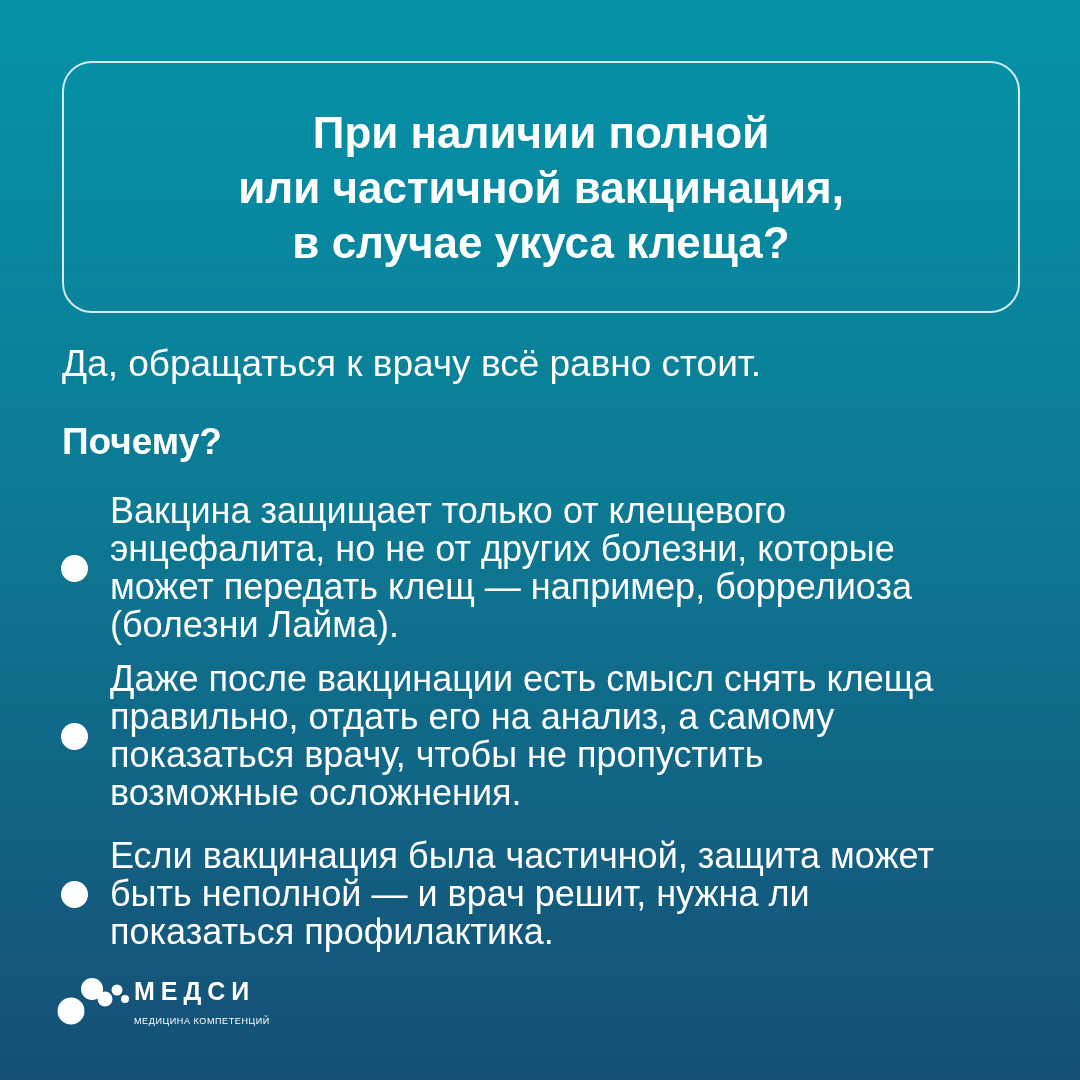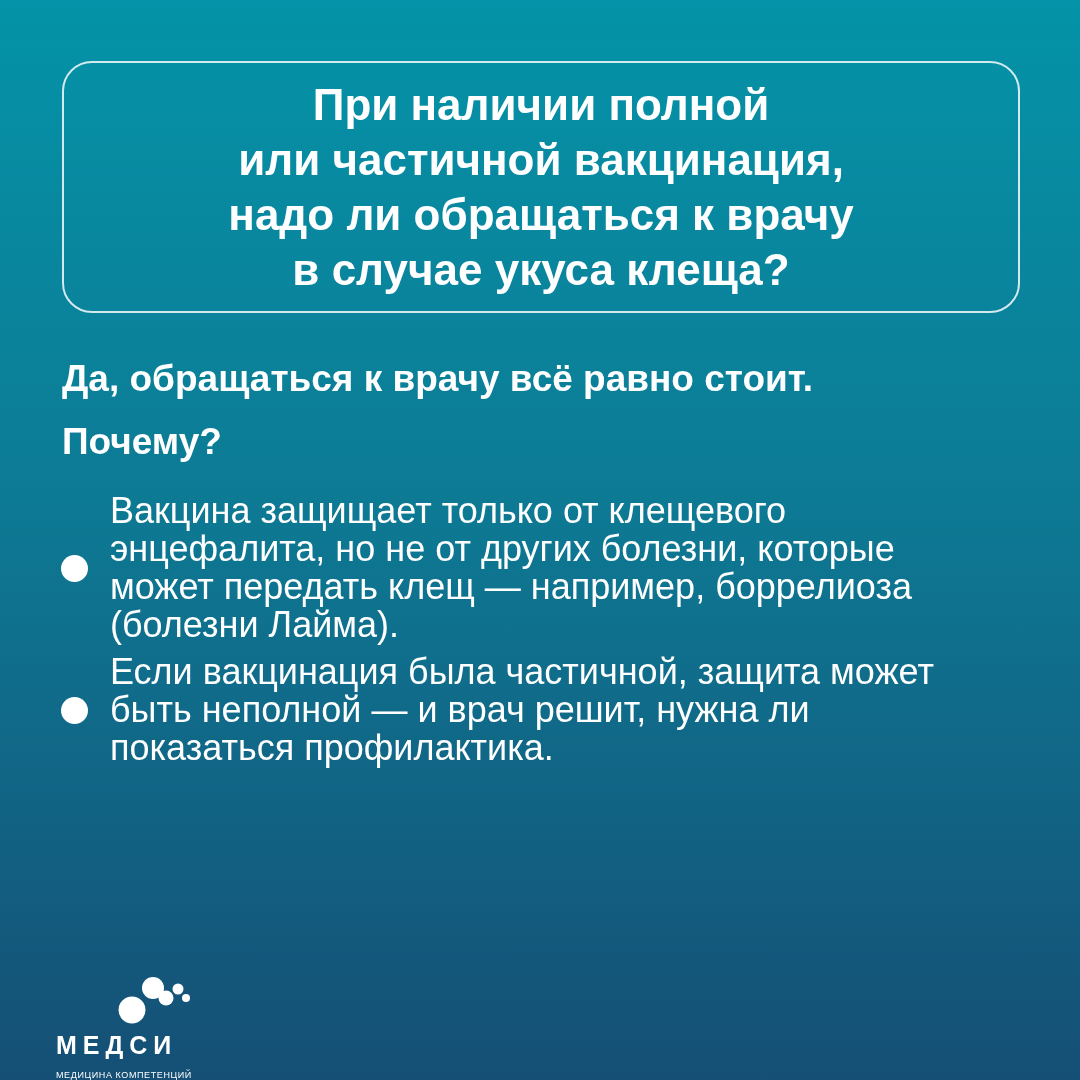--- a/index.html
+++ b/index.html
@@ -38,24 +38,24 @@
     line-height: 55px;
     font-weight: 700;
     text-align: center;
     white-space: nowrap;
   }
 
   
   .lead {
     position: absolute;
     left: 62px;
-    top: 356px;
+    top: 341px;
     font-size: 37px;
     line-height: 46px;
-    font-weight: 700;
+    font-weight: 400;
     white-space: nowrap;
   }
   .why {
     position: absolute;
     left: 62px;
     top: 419px;
     font-size: 37px;
     line-height: 46px;
     font-weight: 700;
     white-space: nowrap;
@@ -69,21 +69,21 @@
     width: 960px;
     display: flex;
     flex-direction: column;
   }
   .bullet-item {
     display: flex;
     flex-direction: row;
     align-items: flex-start;
   }
   .bullet-item + .bullet-item { margin-top: 16px; }
-  .bullet-item.third { margin-top: 9px; }
+  .bullet-item.third { margin-top: 25px; }
   .bullet-dot {
     flex: 0 0 auto;
     width: 27px;
     height: 27px;
     margin-right: 22px;
     border-radius: 50%;
     background: #ffffff;
     align-self: center;
   }
   .bullet-text {
@@ -94,22 +94,22 @@
     line-height: 38px;
     white-space: nowrap;
   }
 
   
   .logo {
     position: absolute;
     left: 53px;
     top: 971px;
     display: flex;
-    flex-direction: column;
-    align-items: flex-end;
+    flex-direction: row;
+    align-items: center;
   }
   .logo-mark { display: block; }
   .logo-mark circle { fill: #ffffff; }
   .logo-text {
     margin-left: 3px;
     margin-top: 8px;
     display: flex;
     flex-direction: column;
   }
   .brand {
@@ -129,40 +129,48 @@
   }
 </style>
 </head>
 <body>
 
 <div class="canvas">
 
   <div class="headline-box">
     <div class="headline-line">При наличии полной</div>
     <div class="headline-line">или частичной вакцинация,</div>
-    <div class="headline-line">надо ли обращаться к врачу</div>
     <div class="headline-line">в случае укуса клеща?</div>
   </div>
 
   <div class="lead">Да, обращаться к врачу всё равно стоит.</div>
 
   <div class="why">Почему?</div>
 
   <div class="bullets">
 
     <div class="bullet-item">
       <span class="bullet-dot"></span>
       <div class="bullet-text">
         <div class="line">Вакцина защищает только от клещевого</div>
         <div class="line">энцефалита, но не от других болезни, которые</div>
         <div class="line">может передать клещ — например, боррелиоза</div>
         <div class="line">(болезни Лайма).</div>
       </div>
     </div>
 
+    <div class="bullet-item">
+      <span class="bullet-dot"></span>
+      <div class="bullet-text">
+        <div class="line">Даже после вакцинации есть смысл снять клеща</div>
+        <div class="line">правильно, отдать его на анализ, а самому</div>
+        <div class="line">показаться врачу, чтобы не пропустить</div>
+        <div class="line">возможные осложнения.</div>
+      </div>
+    </div>
 
     <div class="bullet-item third">
       <span class="bullet-dot"></span>
       <div class="bullet-text">
         <div class="line">Если вакцинация была частичной, защита может</div>
         <div class="line">быть неполной — и врач решит, нужна ли</div>
         <div class="line">показаться профилактика.</div>
       </div>
     </div>
 

